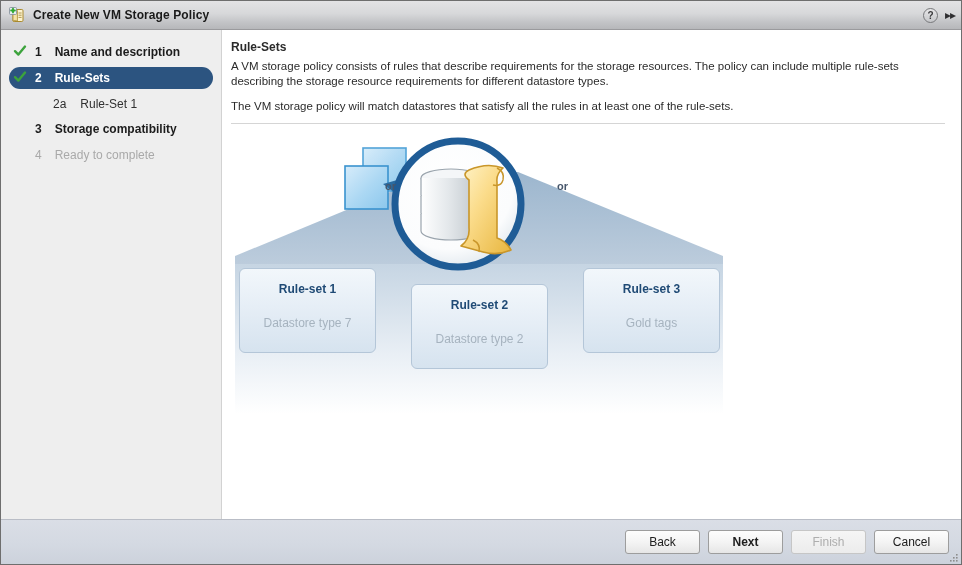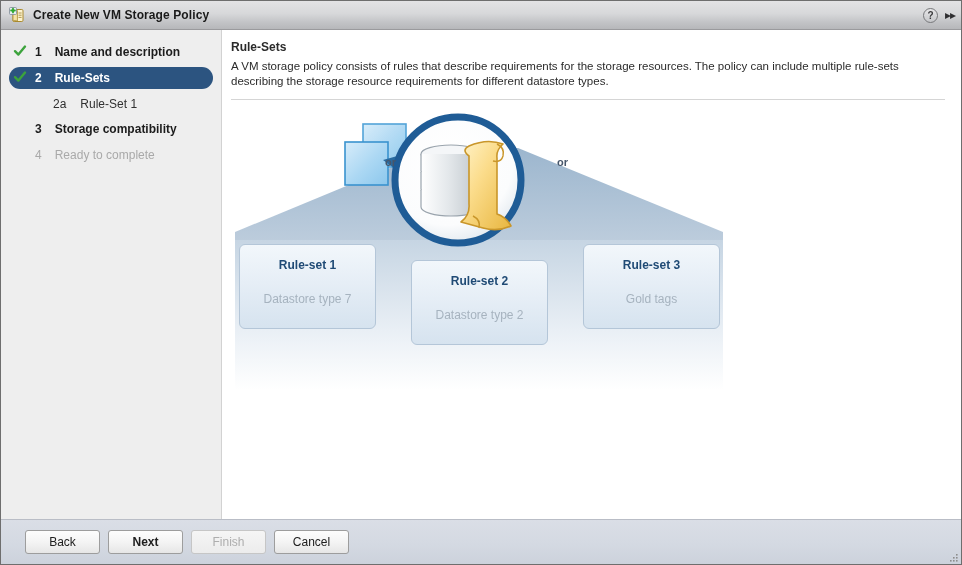--- a/index.html
+++ b/index.html
@@ -230,23 +230,23 @@
     position: absolute;
     left: 0;
     top: 518px;
     width: 960px;
     height: 45px;
     box-sizing: border-box;
     background: linear-gradient(to bottom, #dadee6 0%, #d4d9e2 55%, #ccd2dc 100%);
     border-top: 1px solid #b9bdc6;
     display: flex;
     align-items: center;
+    justify-content: flex-end;
     padding-right: 12px;
     gap: 8px;
-    padding-left: 24px;
   }
   .btn {
     min-width: 75px;
     height: 24px;
     padding: 0 12px;
     font-size: 12px;
     color: #202020;
     background: linear-gradient(to bottom, #fdfdfd 0%, #f4f4f4 50%, #e6e6e6 100%);
     border: 1px solid #9d9d9d;
     border-radius: 3px;
@@ -328,20 +328,21 @@
       <span class="nav-num">4</span>
       <span class="nav-label">Ready to complete</span>
     </div>
   </div>
 
   <div id="content">
 
     <div id="content-heading">Rule-Sets</div>
 
     <p class="desc-para">A VM storage policy consists of rules that describe requirements for the storage resources. The policy can include multiple rule-sets describing the storage resource requirements for different datastore types.</p>
+    <p class="desc-para last">The VM storage policy will match datastores that satisfy all the rules in at least one of the rule-sets.</p>
 
     <div id="content-divider"></div>
 
 
     <div id="diagram">
 
       <svg width="492" height="280" viewBox="0 0 492 280">
         <defs>
           <linearGradient id="trapGrad" x1="0" y1="0" x2="0" y2="1">
             <stop offset="0%" stop-color="#9cb6ce"></stop>

